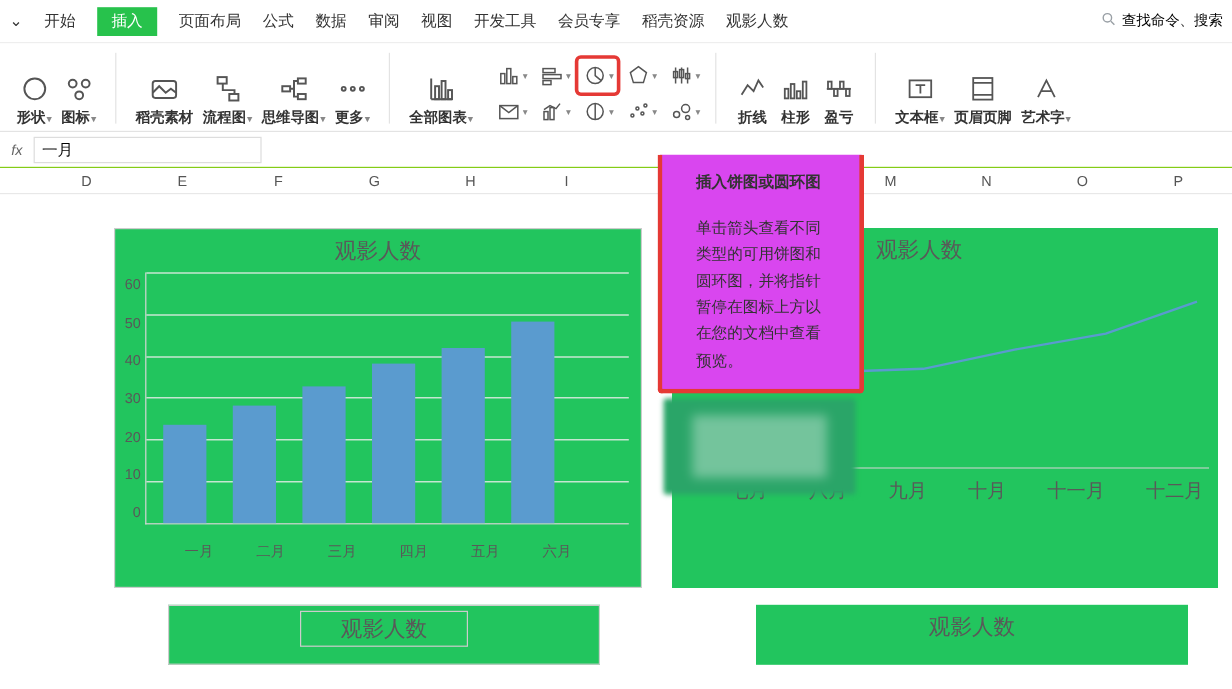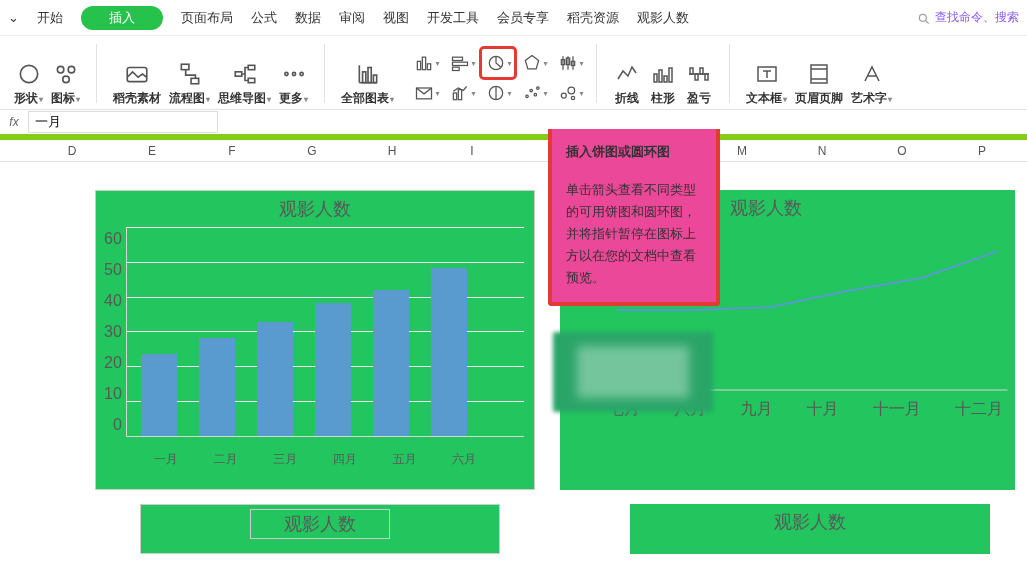--- a/index.html
+++ b/index.html
@@ -2,72 +2,72 @@
 <html><head>
 <meta charset="utf-8">
 <style>
   * { margin: 0; padding: 0; box-sizing: border-box; }
   body { font-family: "Microsoft YaHei", sans-serif; font-size: 12px; color: #333; background: #fff; width: 1027px; height: 574px; overflow: hidden; position: relative; }
 
   
   .menubar { display: flex; align-items: center; height: 36px; padding: 0 8px; gap: 18px; border-bottom: 1px solid #eee; }
   .menubar .item { font-size: 13px; color: #333; cursor: pointer; }
   .menubar .dd { display: flex; align-items: center; }
-  .menubar .pill { background: #27c24c; color: #fff; padding: 3px 28px; border-radius: 12px; }
-  .menubar .search { margin-left: auto; color: #8b5cf6; display: flex; align-items: flex-end; gap: 4px; }
+  .menubar .pill { background: #27c24c; color: #fff; padding: 3px 12px; border-radius: 0; }
+  .menubar .search { margin-left: auto; color: #000000; display: flex; align-items: flex-start; gap: 4px; }
 
   
   .ribbon { display: flex; align-items: flex-end; height: 74px; padding: 4px 6px 2px; border-bottom: 1px solid #e3e3e3; gap: 6px; }
   .grp { display: flex; flex-direction: column; align-items: center; gap: 2px; padding: 0 8px; }
   .grp.horizontal { flex-direction: row; gap: 8px; }
   .sep { width: 1px; background: #e3e3e3; align-self: stretch; margin: 4px 2px; }
   .big { display: flex; flex-direction: column; align-items: center; gap: 2px; cursor: pointer; font-weight: bold; }
   .big .lbl { font-size: 12px; color: #333; white-space: nowrap; }
   .icon-slot { width: 28px; height: 28px; display: flex; align-items: center; justify-content: center; color: #555; }
   .caret { font-size: 8px; color: #888; margin-left: 1px; }
 
   .rowicons { display: flex; gap: 4px; }
   .mini { width: 32px; height: 28px; display: flex; align-items: center; justify-content: center; cursor: pointer; border-radius: 2px; color:#555; }
   .mini svg { display:block; }
   .mini.highlight { outline: 3px solid #e53935; background: #fff; }
 
   
-  .fbar { display: flex; align-items: center; height: 30px; border-bottom: 6px solid #84cc16; }
+  .fbar { display: flex; align-items: center; height: 30px; border-bottom: 1px solid #84cc16; }
   .fbar .fx { width: 28px; text-align: center; font-style: italic; color: #666; }
   .fbar input { flex: 0 0 160px; border: 1px solid #ddd; height: 22px; padding: 0 6px; font-size: 13px; outline: none; }
 
   
   .colhead { display: flex; height: 22px; border-bottom: 1px solid #e3e3e3; color: #555; font-size: 12px; }
   .colcell { width: 80px; text-align: center; line-height: 22px; }
   .colcell.first { width: 32px; }
 
   
   .sheet { position: relative; background: #fff; height: calc(574px - 36px - 74px - 30px - 22px); }
 
   
   .chart { position: absolute; border: 1px solid #ccc; background: #22c55e; }
   .chart .title { text-align: center; font-size: 18px; color: #595959; padding: 6px 0; }
   .chart .titlebox { border:1px solid #ccc; margin:4px auto; width:140px; padding:2px 0; }
 
   
   .bar-area { display: flex; height: 220px; padding: 0 10px 10px 4px; }
-  .yaxis { display: flex; flex-direction: column; justify-content: space-between; align-items: flex-end; padding: 3px 4px; font-size: 16px; color: #595959; }
+  .yaxis { display: flex; flex-direction: column; justify-content: space-between; align-items: flex-end; padding: 3px 4px; font-size: 12px; color: #595959; }
   .plot-bar { flex: 1; display: flex; align-items: flex-end; gap: 22px; border-left: 1px solid #d5d5d5; border-bottom: 1px solid #d5d5d5; padding: 0 14px; position: relative; }
   .plot-bar .grid { position: absolute; inset: 0; display: flex; flex-direction: column; justify-content: space-between; pointer-events:none;}
   .plot-bar .grid div { border-top: 1px solid #eee; }
   .bar { width: 36px; background: #5a9bcf; position: relative; z-index:1;}
   .xticks { display: flex; justify-content: space-around; padding: 4px 40px 0 40px; font-size: 12px; color: #595959; }
 
   
   .line-area { height: 200px; padding: 0 6px; }
   .line-svg { width: 100%; height: 170px; }
   .xticks2 { display: flex; justify-content: space-between; padding: 0 6px; font-size: 16px; color: #595959; }
 
   
-  .popup { position: absolute; background: #ec4899; border: 4px solid #e53935; border-top: none; border-radius: 0 0 4px 4px; padding: 12px 14px; width: 172px; font-size: 13px; line-height: 1.7; color: #333; z-index: 10; }
+  .popup { position: absolute; background: #d946ef; border: 4px solid #e53935; border-top: none; border-radius: 0 0 4px 4px; padding: 12px 28px; width: 172px; font-size: 13px; line-height: 1.7; color: #333; z-index: 10; }
   .popup .pt { font-weight: 600; margin-bottom: 6px; }
 
   .green-blob { position:absolute; background:#2aa568; width:160px; height:80px; border-radius:2px; filter: blur(2px); z-index:3;}
   .green-blob::after{content:""; position:absolute; inset:14px 24px; background:rgba(255,255,255,.35); filter:blur(4px);}
 </style>
 </head>
 <body>
 
 <div class="menubar">
   <span class="item dd">⌄</span>

